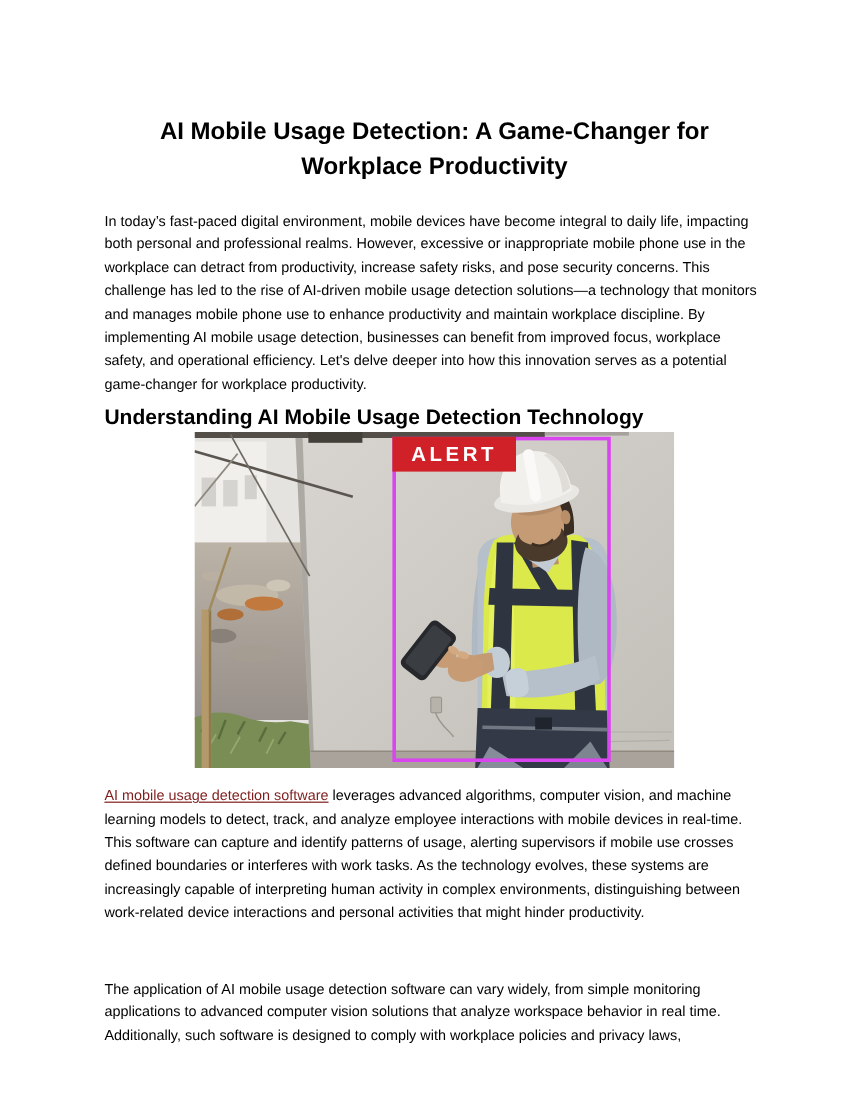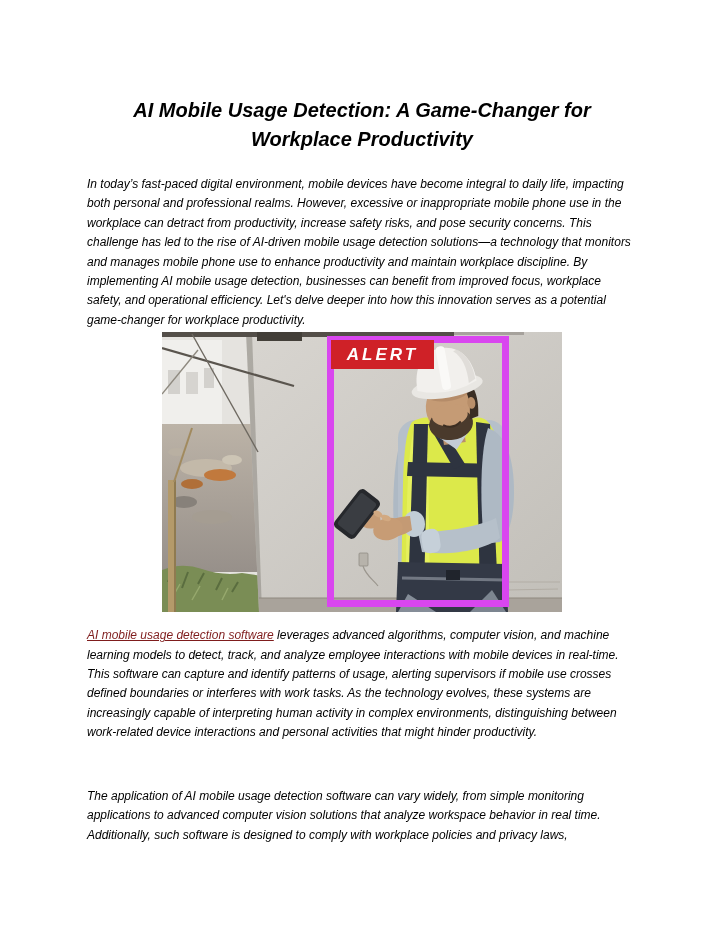--- a/index.html
+++ b/index.html
@@ -1,58 +1,59 @@
 <!DOCTYPE html>
 <html><head>
 <meta charset="utf-8">
 <style>
   html,body{margin:0;padding:0;background:#ffffff;}
   .page{
     width:720px;min-height:931px;background:#ffffff;box-sizing:border-box;
     padding:96px 83px 40px 87px;
-    font-family:"Liberation Sans",sans-serif;color:#000000;font-style:italic;
+    font-family:"Liberation Sans",sans-serif;color:#000000;
   }
   h1.doc-title{
     font-size:20px;line-height:29px;font-weight:700;text-align:center;
     margin:0 0 21px 0;
   }
   p.body-p{
     font-size:12px;line-height:19.4px;margin:0;
   }
   p.intro{margin-bottom:0;}
   h2.doc-h2{
     font-size:17.5px;line-height:22px;font-weight:700;margin:6px 0 2px 0;
   }
   figure.photo{
     margin:2px auto 14px auto;width:400px;height:280px;position:relative;
     padding:0;overflow:hidden;
   }
   figure.photo svg{display:block;}
   .bbox{
     position:absolute;left:165px;top:4px;width:182px;height:271px;
-    border:7px solid #d946ef;box-sizing:border-box;
+    border:3px solid #d946ef;box-sizing:border-box;
   }
   .alert-badge{
     position:absolute;left:-3px;top:-3px;width:103px;height:29px;
     background:#cf2127;color:#ffffff;display:flex;align-items:center;justify-content:center;
     font-family:"Liberation Sans",sans-serif;font-size:17px;font-weight:700;letter-spacing:3px;
   }
   p.tech{margin-bottom:10px;}
   p.app{margin-bottom:0;margin-top:44px;}
   a.doc-link{color:#7f1d1d;text-decoration:underline;cursor:pointer;}
 </style>
 </head>
 <body>
 
 <div class="page">
 
   <h1 class="doc-title">AI Mobile Usage Detection: A Game-Changer for Workplace Productivity</h1>
 
   <p class="body-p intro">In today’s fast-paced digital environment, mobile devices have become integral to daily life, impacting both personal and professional realms. However, excessive or inappropriate mobile phone use in the workplace can detract from productivity, increase safety risks, and pose security concerns. This challenge has led to the rise of AI-driven mobile usage detection solutions—a technology that monitors and manages mobile phone use to enhance productivity and maintain workplace discipline. By implementing AI mobile usage detection, businesses can benefit from improved focus, workplace safety, and operational efficiency. Let's delve deeper into how this innovation serves as a potential game-changer for workplace productivity.</p>
 
+  <h2 class="doc-h2">Understanding AI Mobile Usage Detection Technology</h2>
 
   <figure class="photo">
     <svg viewBox="0 0 400 280" width="400" height="280">
       <defs>
         <linearGradient id="wallg" x1="0" y1="0" x2="1" y2="1">
           <stop offset="0" stop-color="#d8d5d0"></stop>
           <stop offset="1" stop-color="#c2bfb9"></stop>
         </linearGradient>
         <linearGradient id="dirtg" x1="0" y1="0" x2="0" y2="1">
           <stop offset="0" stop-color="#bcb3a7"></stop>

